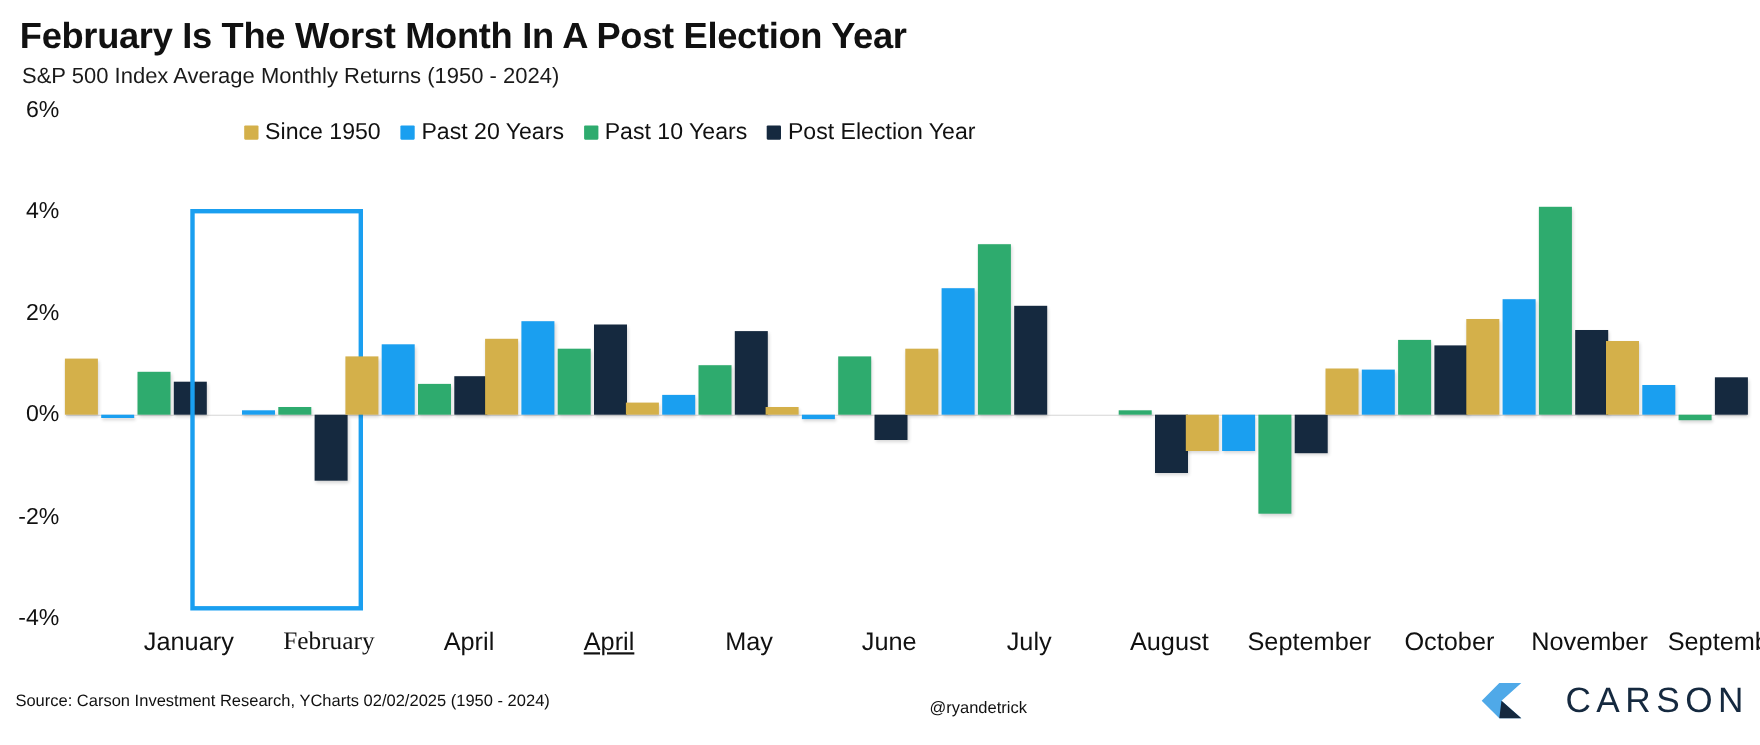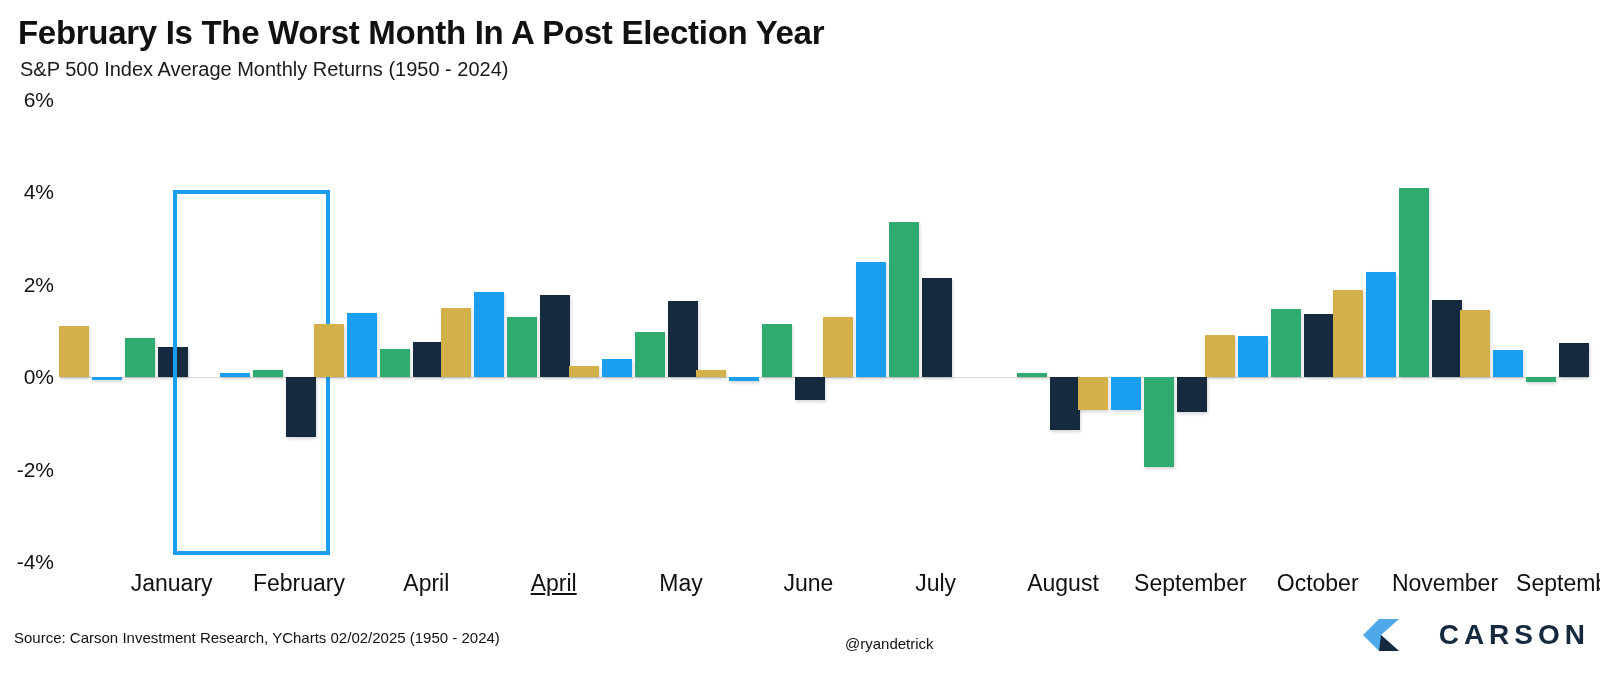--- a/index.html
+++ b/index.html
@@ -82,52 +82,70 @@
   .handle{
     position:absolute;left:845px;top:635px;
     font-size:15px;color:#111;white-space:nowrap;
   }
   .logo{
     position:absolute;right:10px;top:618px;
     display:flex;align-items:center;gap:10px;
   }
   .logo-mark{width:40px;height:34px;display:block;}
   .logo-text{
-    font-size:28px;font-weight:bold;letter-spacing:5px;
+    font-size:32px;font-weight:normal;letter-spacing:5px;
     color:#15293F;
     margin-left:28px;
   }
 </style>
 </head>
 <body>
 
 <div class="wrap">
 
   <div class="title">February Is The Worst Month In A Post Election Year</div>
   <div class="subtitle">S&amp;P 500 Index Average Monthly Returns (1950 - 2024)</div>
 
+  <div class="legend" id="legend">
+      <div class="legend-item">
+        <span class="legend-swatch" style="background: rgb(212, 176, 74);"></span>
+        <span>Since 1950</span>
+      </div>
+      <div class="legend-item">
+        <span class="legend-swatch" style="background: rgb(26, 159, 240);"></span>
+        <span>Past 20 Years</span>
+      </div>
+      <div class="legend-item">
+        <span class="legend-swatch" style="background: rgb(46, 171, 110);"></span>
+        <span>Past 10 Years</span>
+      </div>
+      <div class="legend-item">
+        <span class="legend-swatch" style="background: rgb(21, 41, 63);"></span>
+        <span>Post Election Year</span>
+      </div>
+    </div>
 
   <div class="plot" id="plot">
       <div class="ylabel" style="top: 0px;">6%</div>
       <div class="ylabel" style="top: 92.4px;">4%</div>
       <div class="ylabel" style="top: 184.8px;">2%</div>
       <div class="ylabel" style="top: 277.2px;">0%</div>
       <div class="ylabel" style="top: 369.6px;">-2%</div>
       <div class="ylabel" style="top: 462px;">-4%</div>
       <div class="zeroline" style="top: 277.2px; background: rgb(217, 217, 217);"></div>
       <div class="bar" title="January Since 1950: 1.1%" style="left: -0.833333px; width: 30px; background: rgb(212, 176, 74); top: 226.38px; height: 50.82px;"></div>
       <div class="bar" title="January Past 20 Years: -0.05%" style="left: 32.1667px; width: 30px; background: rgb(26, 159, 240); top: 277.2px; height: 3px;"></div>
       <div class="bar" title="January Past 10 Years: 0.85%" style="left: 65.1667px; width: 30px; background: rgb(46, 171, 110); top: 237.93px; height: 39.27px;"></div>
       <div class="bar" title="January Post Election Year: 0.65%" style="left: 98.1667px; width: 30px; background: rgb(21, 41, 63); top: 247.17px; height: 30.03px;"></div>
       <div class="monthlabel" style="left: 63.6667px;">January</div>
       <div class="highlight-box" style="left: 112.5px; width: 157px; top: 90.09px; height: 364.98px; border-color: rgb(26, 159, 240);"></div>
       <div class="bar" title="February Past 20 Years: 0.1%" style="left: 159.5px; width: 30px; background: rgb(26, 159, 240); top: 272.58px; height: 4.62px;"></div>
       <div class="bar" title="February Past 10 Years: 0.15%" style="left: 192.5px; width: 30px; background: rgb(46, 171, 110); top: 270.27px; height: 6.93px;"></div>
       <div class="bar" title="February Post Election Year: -1.3%" style="left: 225.5px; width: 30px; background: rgb(21, 41, 63); top: 277.2px; height: 60.06px;"></div>
-      <div class="monthlabel" style="left: 191px;">February</div>
+      <div class="monthlabel" style="left: 191px; font-family: Liberation Serif, serif;">February</div>
       <div class="bar" title="March Since 1950: 1.15%" style="left: 253.833px; width: 30px; background: rgb(212, 176, 74); top: 224.07px; height: 53.13px;"></div>
       <div class="bar" title="March Past 20 Years: 1.4%" style="left: 286.833px; width: 30px; background: rgb(26, 159, 240); top: 212.52px; height: 64.68px;"></div>
       <div class="bar" title="March Past 10 Years: 0.6%" style="left: 319.833px; width: 30px; background: rgb(46, 171, 110); top: 249.48px; height: 27.72px;"></div>
       <div class="bar" title="March Post Election Year: 0.77%" style="left: 352.833px; width: 30px; background: rgb(21, 41, 63); top: 241.626px; height: 35.574px;"></div>
       <div class="monthlabel" style="left: 318.333px;">April</div>
       <div class="bar" title="April Since 1950: 1.5%" style="left: 381.167px; width: 30px; background: rgb(212, 176, 74); top: 207.9px; height: 69.3px;"></div>
       <div class="bar" title="April Past 20 Years: 1.85%" style="left: 414.167px; width: 30px; background: rgb(26, 159, 240); top: 191.73px; height: 85.47px;"></div>
       <div class="bar" title="April Past 10 Years: 1.3%" style="left: 447.167px; width: 30px; background: rgb(46, 171, 110); top: 217.14px; height: 60.06px;"></div>
       <div class="bar" title="April Post Election Year: 1.78%" style="left: 480.167px; width: 30px; background: rgb(21, 41, 63); top: 194.964px; height: 82.236px;"></div>
       <div class="monthlabel" style="left: 445.667px; text-decoration: underline;">April</div>

